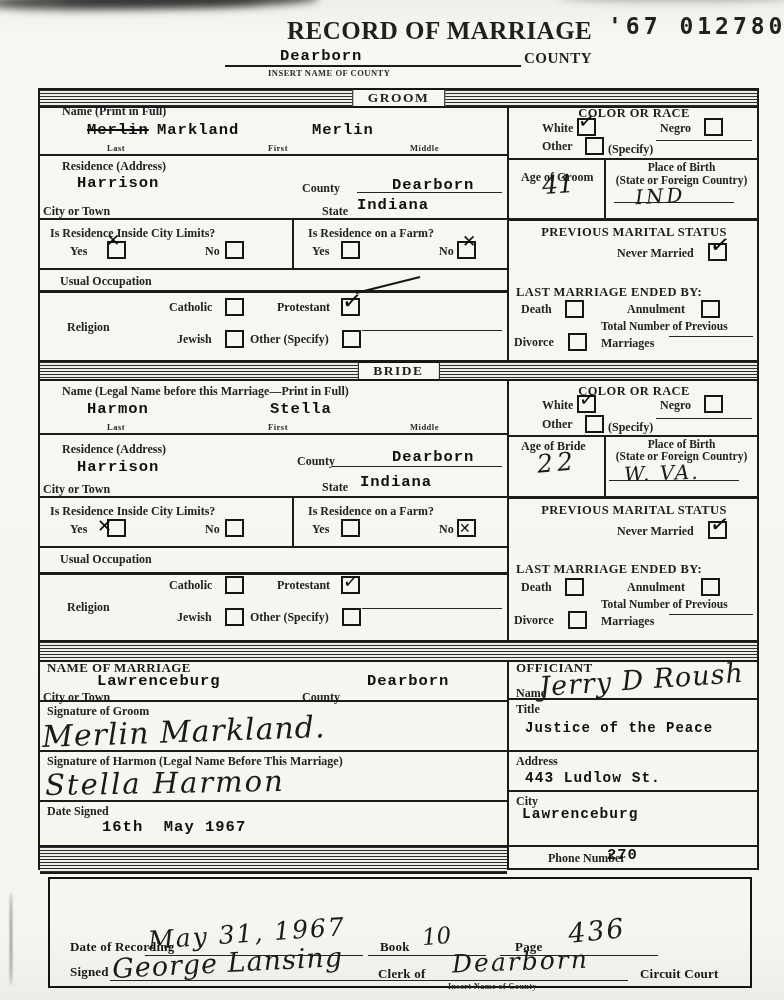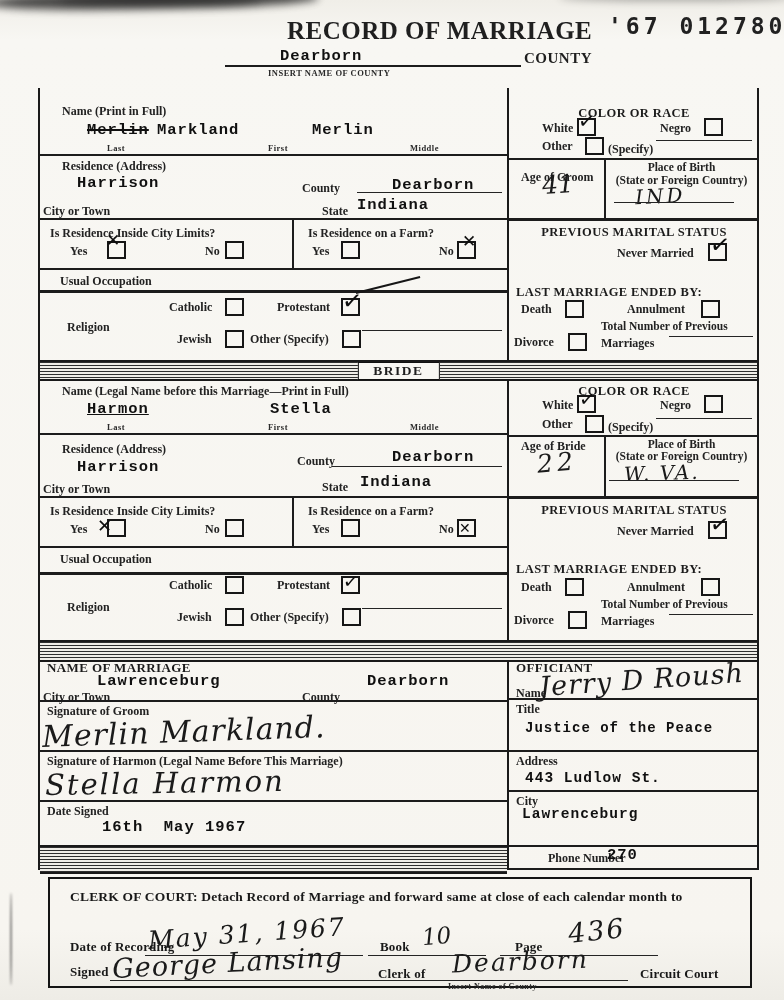--- a/index.html
+++ b/index.html
@@ -217,21 +217,21 @@
       <div class="tail" style="left:316px;top:204px;width:66px;transform:rotate(-14deg);"></div>
       <div class="lbl" style="left:137px;top:244px;">Jewish</div>
       <span class="cb" style="left:185px;top:242px;"></span>
       <div class="lbl" style="left:210px;top:244px;">Other (Specify)</div>
       <span class="cb" style="left:302px;top:242px;"></span>
       <div class="ul" style="left:322px;top:242px;width:140px;"></div>
     </div>
 
     <div class="sec">
       <div class="lbl" style="left:22px;top:296px;">Name  (Legal Name before this Marriage—Print in Full)</div>
-      <div class="mono" style="left:47px;top:312px;text-decoration:underline;">Harmon</div>
+      <div class="mono" style="left:47px;top:312px;">Harmon</div>
       <div class="mono" style="left:230px;top:312px;">Stella</div>
       <div class="cap" style="left:67px;top:334px;">Last</div>
       <div class="cap" style="left:228px;top:334px;">First</div>
       <div class="cap" style="left:370px;top:334px;">Middle</div>
       <div class="hline" style="left:0;top:345px;width:467px;height:1.6px;"></div>
 
       <div class="lbl" style="left:22px;top:354px;">Residence (Address)</div>
       <div class="mono" style="left:37px;top:370px;">Harrison</div>
       <div class="lbl" style="left:257px;top:366px;">County</div>
       <div class="mono" style="left:352px;top:360px;">Dearborn</div>
@@ -289,28 +289,30 @@
 
       <div class="lbl" style="left:7px;top:666px;">Signature of Harmon (Legal Name Before This Marriage)</div>
       <div class="hand" style="left:5px;top:678px;font-size:29px;letter-spacing:2px;transform:rotate(-1deg);">Stella Harmon</div>
       <div class="hline" style="left:0;top:712px;width:467px;height:1.6px;"></div>
 
       <div class="lbl" style="left:7px;top:716px;">Date Signed</div>
       <div class="mono" style="left:62px;top:730px;">16th  May 1967</div>
       <div class="band" style="top:757px;height:25px;width:467px;"></div>
     </div>
 
+    <div class="band" style="top:0;">
+      <span class="band-label">GROOM</span>
+    </div>
     <div class="band" style="top:272px;height:17px;">
       <span class="band-label">BRIDE</span>
     </div>
     <div class="band" style="top:552px;height:18px;"></div>
   </div>
 
   <div class="clerk">
-    <div class="clerk-line" style="left:20px;top:10px;">CLERK OF COURT:  Detach Record of Marriage and forward same at close of each calendar month to</div>
 
     <div class="clerk-line" style="left:20px;top:60px;font-size:13px;">Date of Recording</div>
     <div class="hand" style="left:98px;top:40px;font-size:25px;letter-spacing:2px;transform:rotate(-4deg);">May 31, 1967</div>
     <div class="ul" style="left:95px;top:76px;width:218px;"></div>
     <div class="clerk-line" style="left:330px;top:60px;font-size:13px;">Book</div>
     <div class="hand" style="left:372px;top:44px;font-size:23px;transform:rotate(-5deg);">10</div>
     <div class="ul" style="left:318px;top:76px;width:118px;"></div>
     <div class="clerk-line" style="left:465px;top:60px;font-size:13px;">Page</div>
     <div class="hand" style="left:518px;top:36px;font-size:27px;letter-spacing:2px;transform:rotate(-6deg);">436</div>
     <div class="ul" style="left:450px;top:76px;width:158px;"></div>

